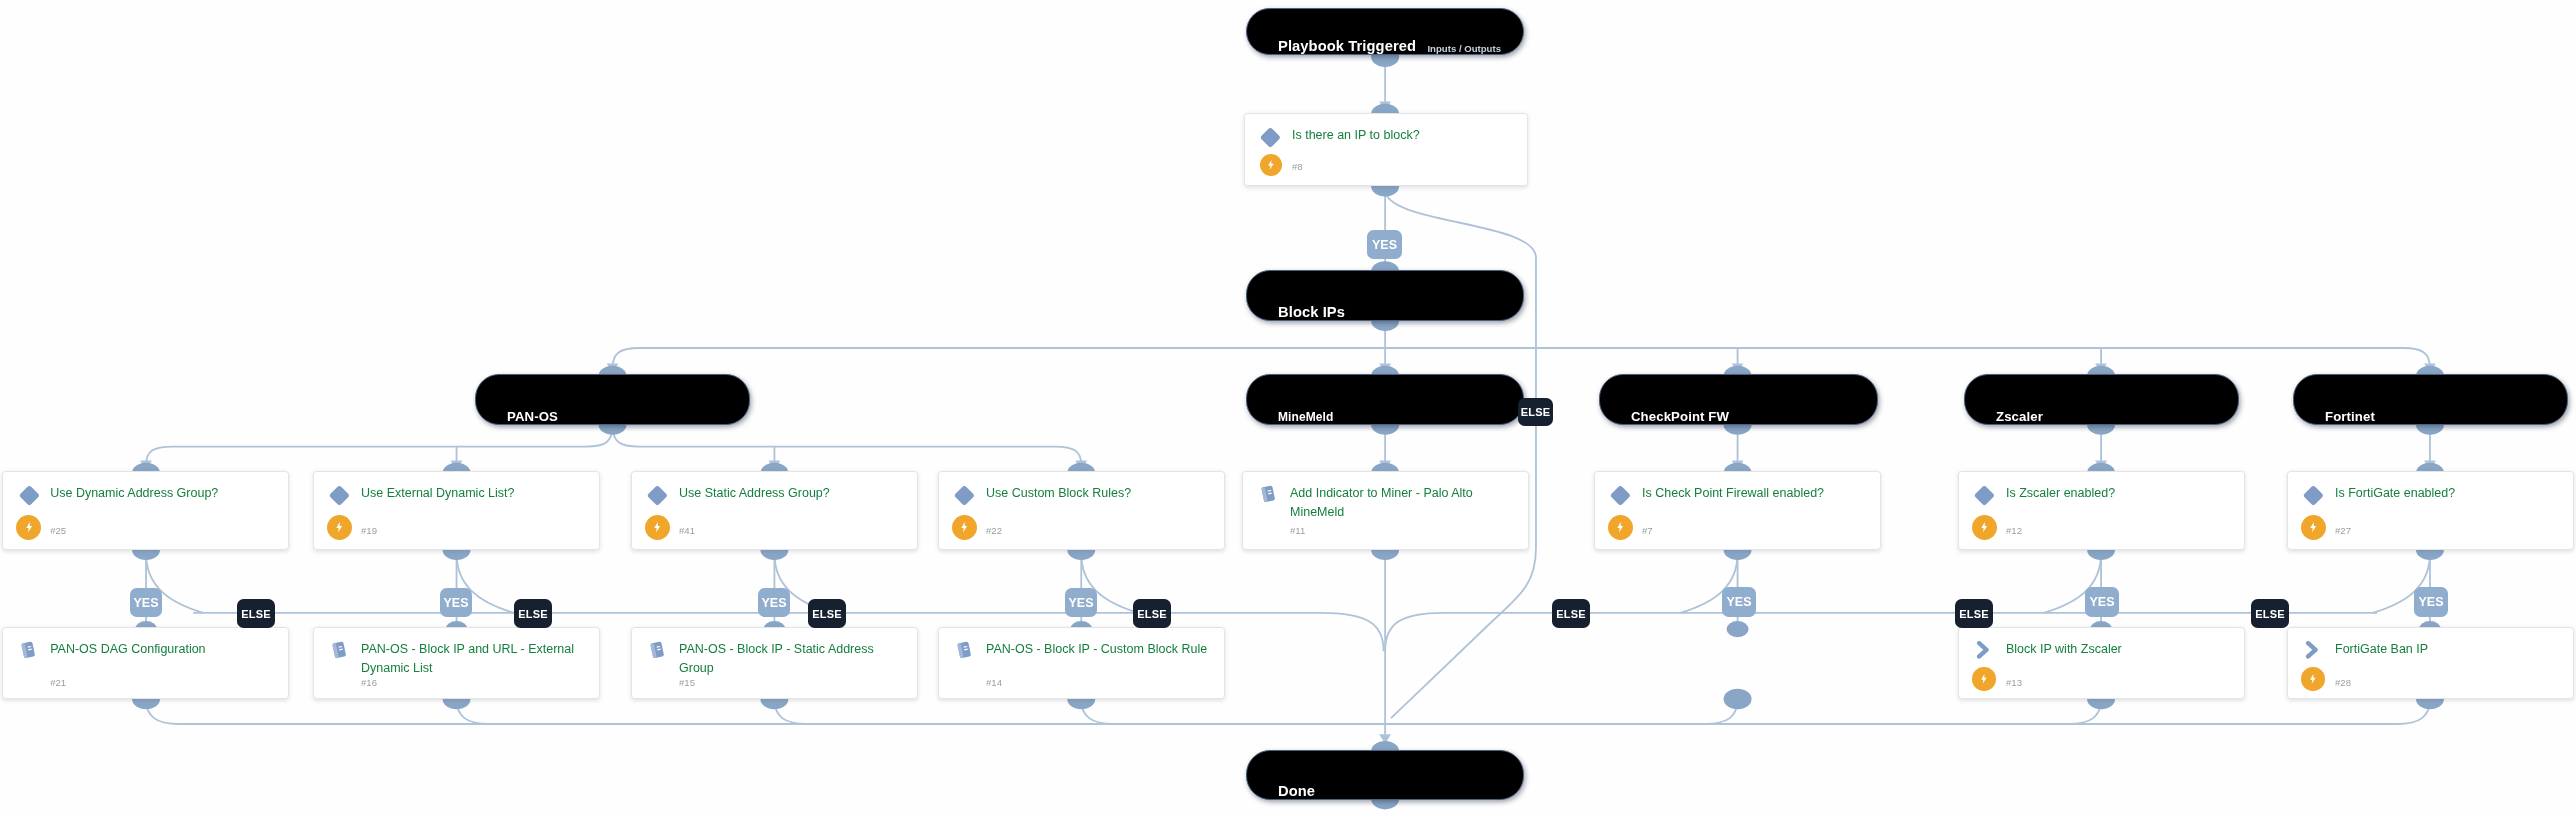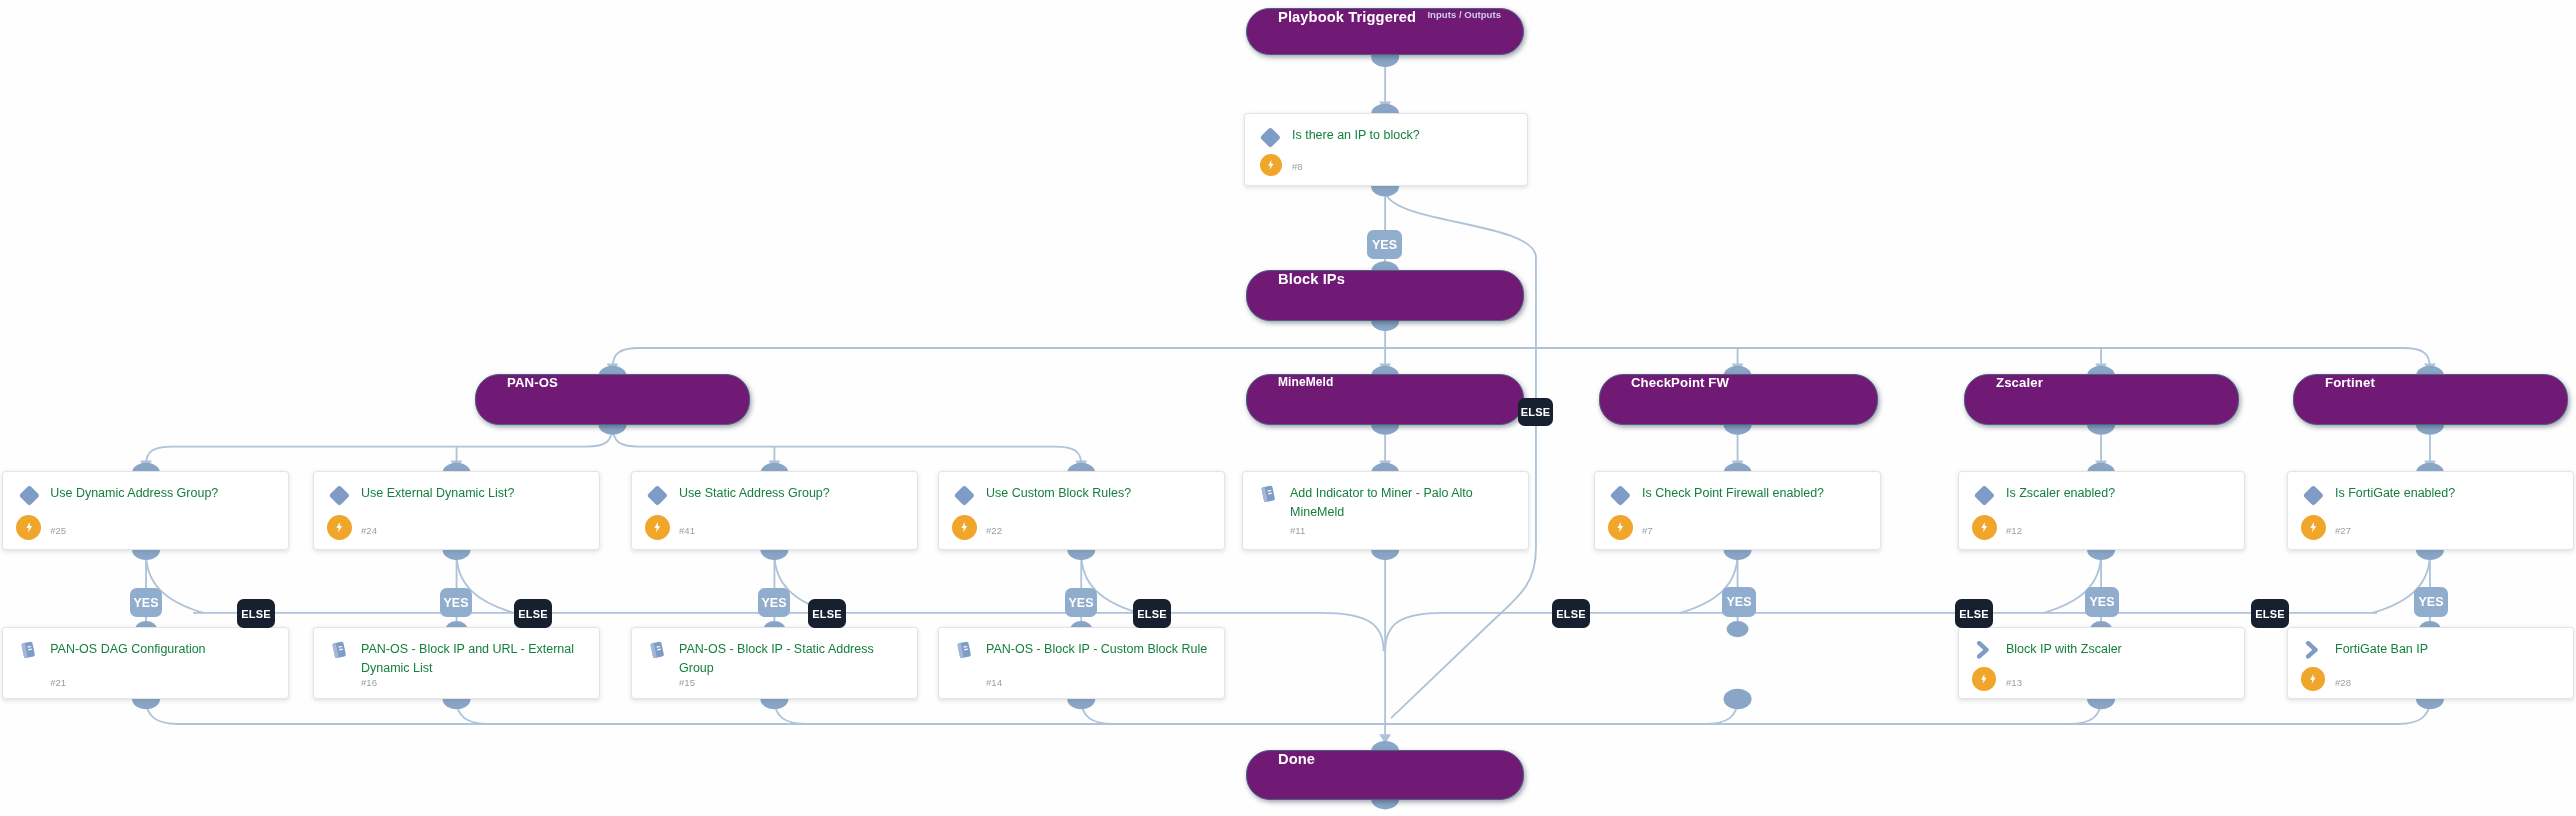--- a/index.html
+++ b/index.html
@@ -3,23 +3,23 @@
 <meta charset="utf-8">
 <style>
   html,body{margin:0;padding:0;background:#ffffff;}
   #canvas{
     position:relative;width:2576px;height:816px;overflow:hidden;
     font-family:"Liberation Sans", sans-serif;background:#fefefe;
   }
   svg.edges{position:absolute;left:0;top:0;z-index:0;}
   
   .pill{
-    position:absolute;z-index:2;background:#701a75;border:0.7px solid #4d6082;
+    position:absolute;z-index:2;background:#000000;border:0.7px solid #4d6082;
     border-radius:24px;box-shadow:1.5px 2.2px 5.2px rgba(40,50,70,.45);
-    display:flex;align-items:flex-start;color:#fff;box-sizing:border-box;
+    display:flex;align-items:flex-end;color:#fff;box-sizing:border-box;
   }
   .pill .pill-label{font-size:14.7px;font-weight:700;letter-spacing:0.1px;padding-left:31px;flex:1;}
   .pill .pill-link{font-size:9.6px;font-weight:700;color:#c6d1e3;padding-right:22px;cursor:pointer;}
   
   .card{
     position:absolute;z-index:2;background:#ffffff;border:0.7px solid #e3e4e6;
     border-radius:3.7px;box-shadow:0 1.5px 4.4px rgba(60,70,90,.15);box-sizing:border-box;
   }
   .card .title{
     position:absolute;left:47px;top:11.8px;right:11.8px;font-size:12.5px;line-height:1.55;
@@ -225,21 +225,21 @@
     <div class="task-id">#25</div>
   </div>
   <div class="card" style="left:313px;top:471px;width:287px;height:79px;">
     <span class="diamond"></span>
     <div class="title">Use External Dynamic List?</div>
     <div class="bolt">
       <svg width="12.5" height="12.5" viewBox="0 0 24 24">
           <path fill="#fff" d="M13 2 L6.5 13.5 h4.5 L9.5 22 L17.5 9.5 h-4.5 z"></path>
         </svg>
     </div>
-    <div class="task-id">#24</div>
+    <div class="task-id">#19</div>
   </div>
   <div class="card" style="left:631px;top:471px;width:287px;height:79px;">
     <span class="diamond"></span>
     <div class="title">Use Static Address Group?</div>
     <div class="bolt">
       <svg width="12.5" height="12.5" viewBox="0 0 24 24">
           <path fill="#fff" d="M13 2 L6.5 13.5 h4.5 L9.5 22 L17.5 9.5 h-4.5 z"></path>
         </svg>
     </div>
     <div class="task-id">#41</div>

